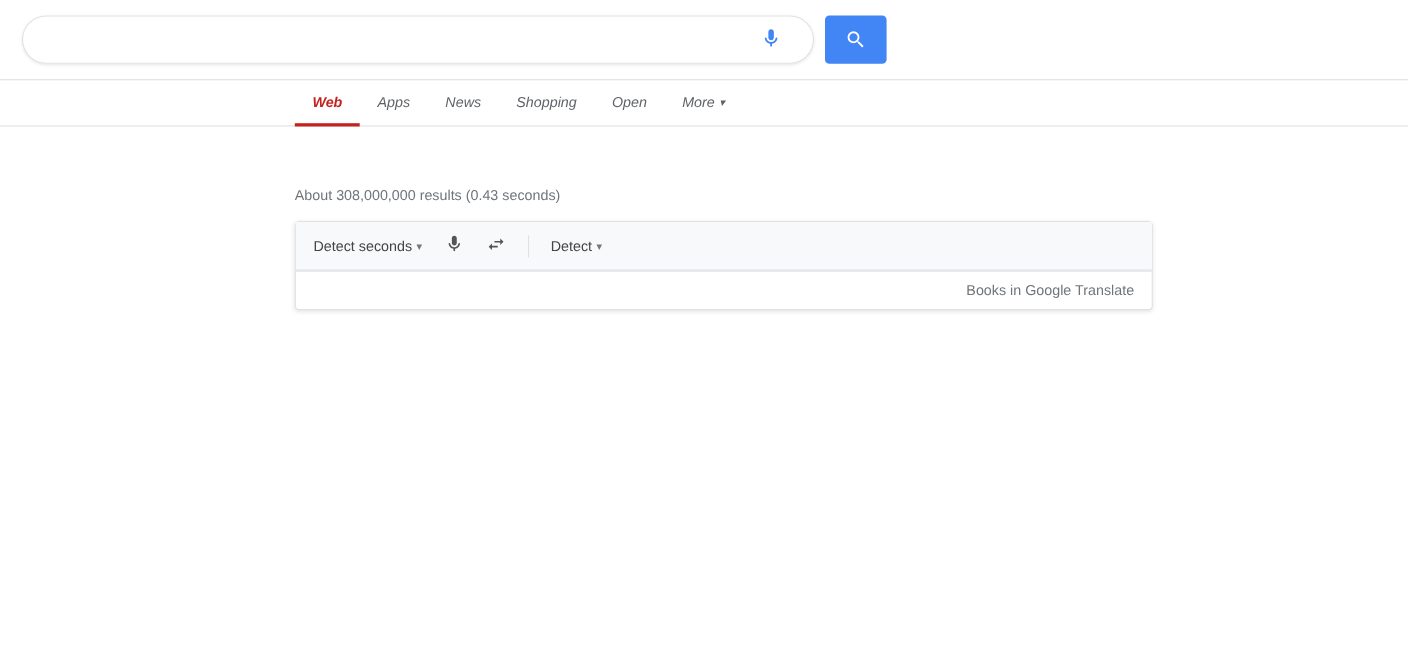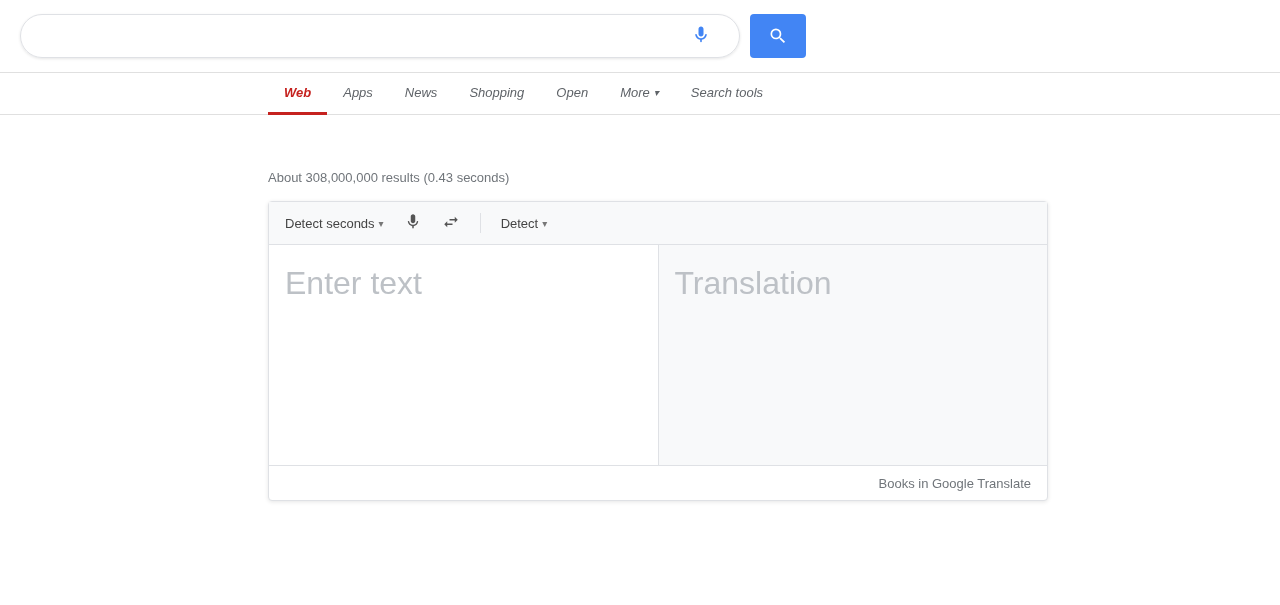--- a/index.html
+++ b/index.html
@@ -237,21 +237,20 @@
 <nav class="nav-bar">
   <a class="nav-item active">Web</a>
   <a class="nav-item">Apps</a>
   <a class="nav-item">News</a>
   <a class="nav-item">Shopping</a>
   <a class="nav-item">Open</a>
   <a class="nav-item">
     <span>More</span>
     <span style="font-size:10px;">▾</span>
   </a>
-  <a class="nav-item">Search tools</a>
 </nav>
 
 <div class="results-area">
   <div class="results-count">About 308,000,000 results (0.43 seconds)</div>
 
   <div class="translate-widget">
 
     <div class="translate-header">
       <div class="lang-selector">
         <span>Detect seconds</span>
@@ -271,27 +270,19 @@
       </span>
 
       <div class="divider-v"></div>
 
       <div class="lang-selector">
         <span>Detect</span>
         <span class="dropdown-arrow">▾</span>
       </div>
     </div>
 
-    <div class="translate-body">
-      <div class="translate-input-area">
-        <span class="placeholder-text">Enter text</span>
-      </div>
-      <div class="translate-output-area">
-        <span class="translation-text">Translation</span>
-      </div>
-    </div>
 
     <div class="translate-footer">
       <a class="open-translate-link">Books in Google Translate</a>
     </div>
 
   </div>
 </div>
 
 </body></html>

